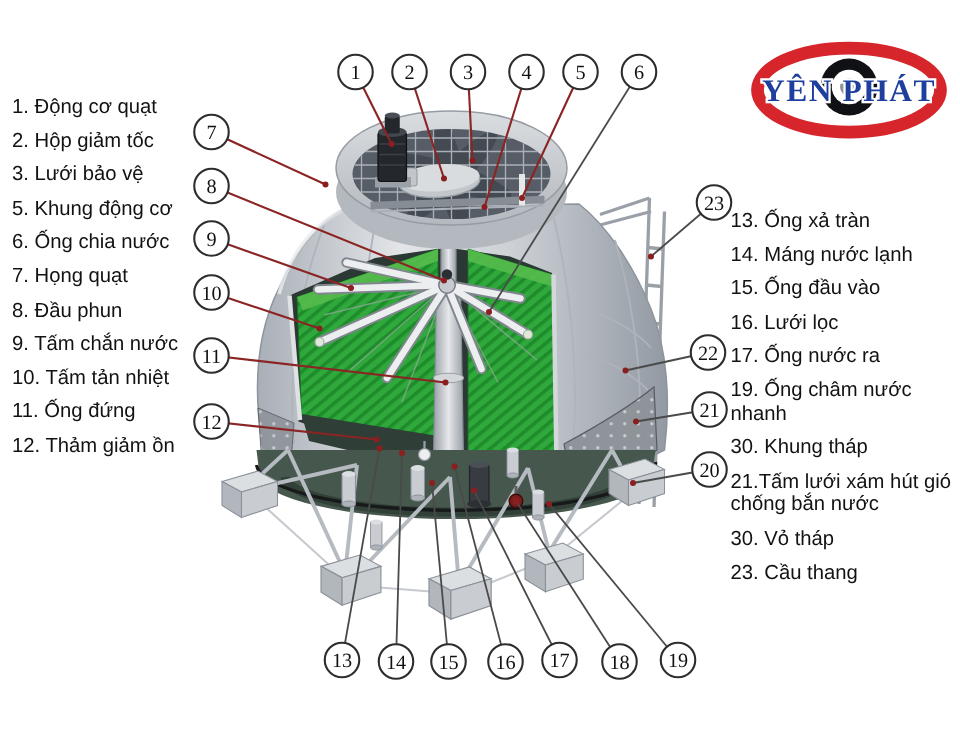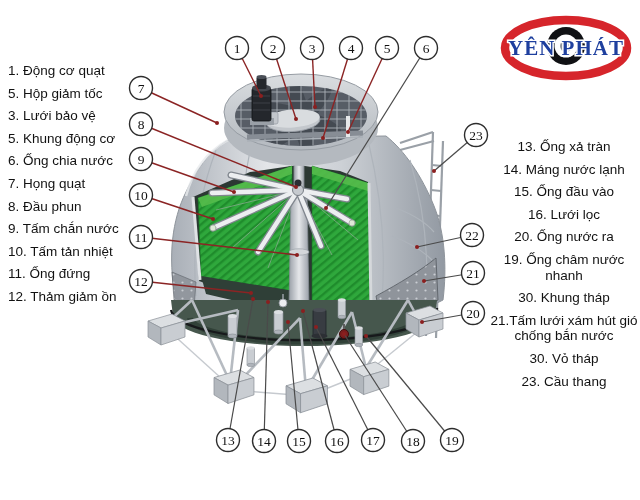--- a/index.html
+++ b/index.html
@@ -3,30 +3,30 @@
 <meta charset="utf-8">
 <style>
   html,body{margin:0;padding:0;background:#fff;}
   #stage{position:relative;width:640px;height:500px;background:#ffffff;overflow:hidden;
          font-family:"Liberation Sans",sans-serif;}
   #diagram{position:absolute;left:0;top:0;width:640px;height:500px;}
   
   .plist{position:absolute;color:#121212;font-weight:400;font-size:13.5px;}
   #list-left{left:8px;top:60px;}
   #list-left .pi{line-height:22.6px;white-space:nowrap;}
-  #list-right{left:487px;top:139px;width:154px;text-align:center;}
+  #list-right{left:487px;top:139px;width:154px;}
   #list-right .pi{line-height:15.6px;margin-bottom:7px;}
   
   .co-c{fill:#fff;stroke:#2d2d2d;stroke-width:1.4;}
   .co-t{font:400 13.5px "Liberation Serif",serif;fill:#111;text-anchor:middle;transform:translateY(4.7px);}
   .lr{stroke:#8b2424;stroke-width:1.4;}
   .ld{stroke:#4a4a4a;stroke-width:1.2;}
   .tip{fill:#8b1f1f;r:2px;}
   
-  #logo{position:absolute;left:497px;top:8px;width:138px;height:80px;}
+  #logo{position:absolute;left:497px;top:20px;width:138px;height:80px;}
   #logo text{font-family:"Liberation Serif",serif;font-weight:700;font-size:21px;
              fill:#1e3f9e;stroke:#ffffff;stroke-width:3px;paint-order:stroke;letter-spacing:1px;text-anchor:middle;}
 </style>
 </head>
 <body>
 
 <div id="stage">
 
   <svg id="diagram" viewBox="0 0 640 500">
     <defs>
@@ -403,38 +403,38 @@
       <ellipse cx="69" cy="40" rx="61" ry="28" fill="none" stroke="#d6252b" stroke-width="8.5"></ellipse>
       <circle cx="69" cy="38" r="19" fill="#101114"></circle>
       <circle cx="69" cy="38" r="11.5" fill="#ffffff"></circle>
       <circle cx="69" cy="38" r="6" fill="#90959b"></circle>
       <text x="69" y="47">YÊN PHÁT</text>
     </svg>
   </div>
 
   <div id="list-left" class="plist">
     <div class="pi">1. Động cơ quạt</div>
-    <div class="pi">5. Hộp giảm tốc</div>
+    <div class="pi">2. Hộp giảm tốc</div>
     <div class="pi">3. Lưới bảo vệ</div>
     <div class="pi">5. Khung động cơ</div>
     <div class="pi">6. Ống chia nước</div>
     <div class="pi">7. Họng quạt</div>
     <div class="pi">8. Đầu phun</div>
     <div class="pi">9. Tấm chắn nước</div>
     <div class="pi">10. Tấm tản nhiệt</div>
     <div class="pi">11. Ống đứng</div>
     <div class="pi">12. Thảm giảm ồn</div>
   </div>
 
   <div id="list-right" class="plist">
     <div class="pi">13. Ống xả tràn</div>
     <div class="pi">14. Máng nước lạnh</div>
     <div class="pi">15. Ống đầu vào</div>
     <div class="pi">16. Lưới lọc</div>
-    <div class="pi">20. Ống nước ra</div>
+    <div class="pi">17. Ống nước ra</div>
     <div class="pi">19. Ống châm nước nhanh</div>
     <div class="pi">30. Khung tháp</div>
     <div class="pi">21.Tấm lưới xám hút gió chống bắn nước</div>
     <div class="pi">30. Vỏ tháp</div>
     <div class="pi">23. Cầu thang</div>
   </div>
 
 </div>
 
 </body></html>

